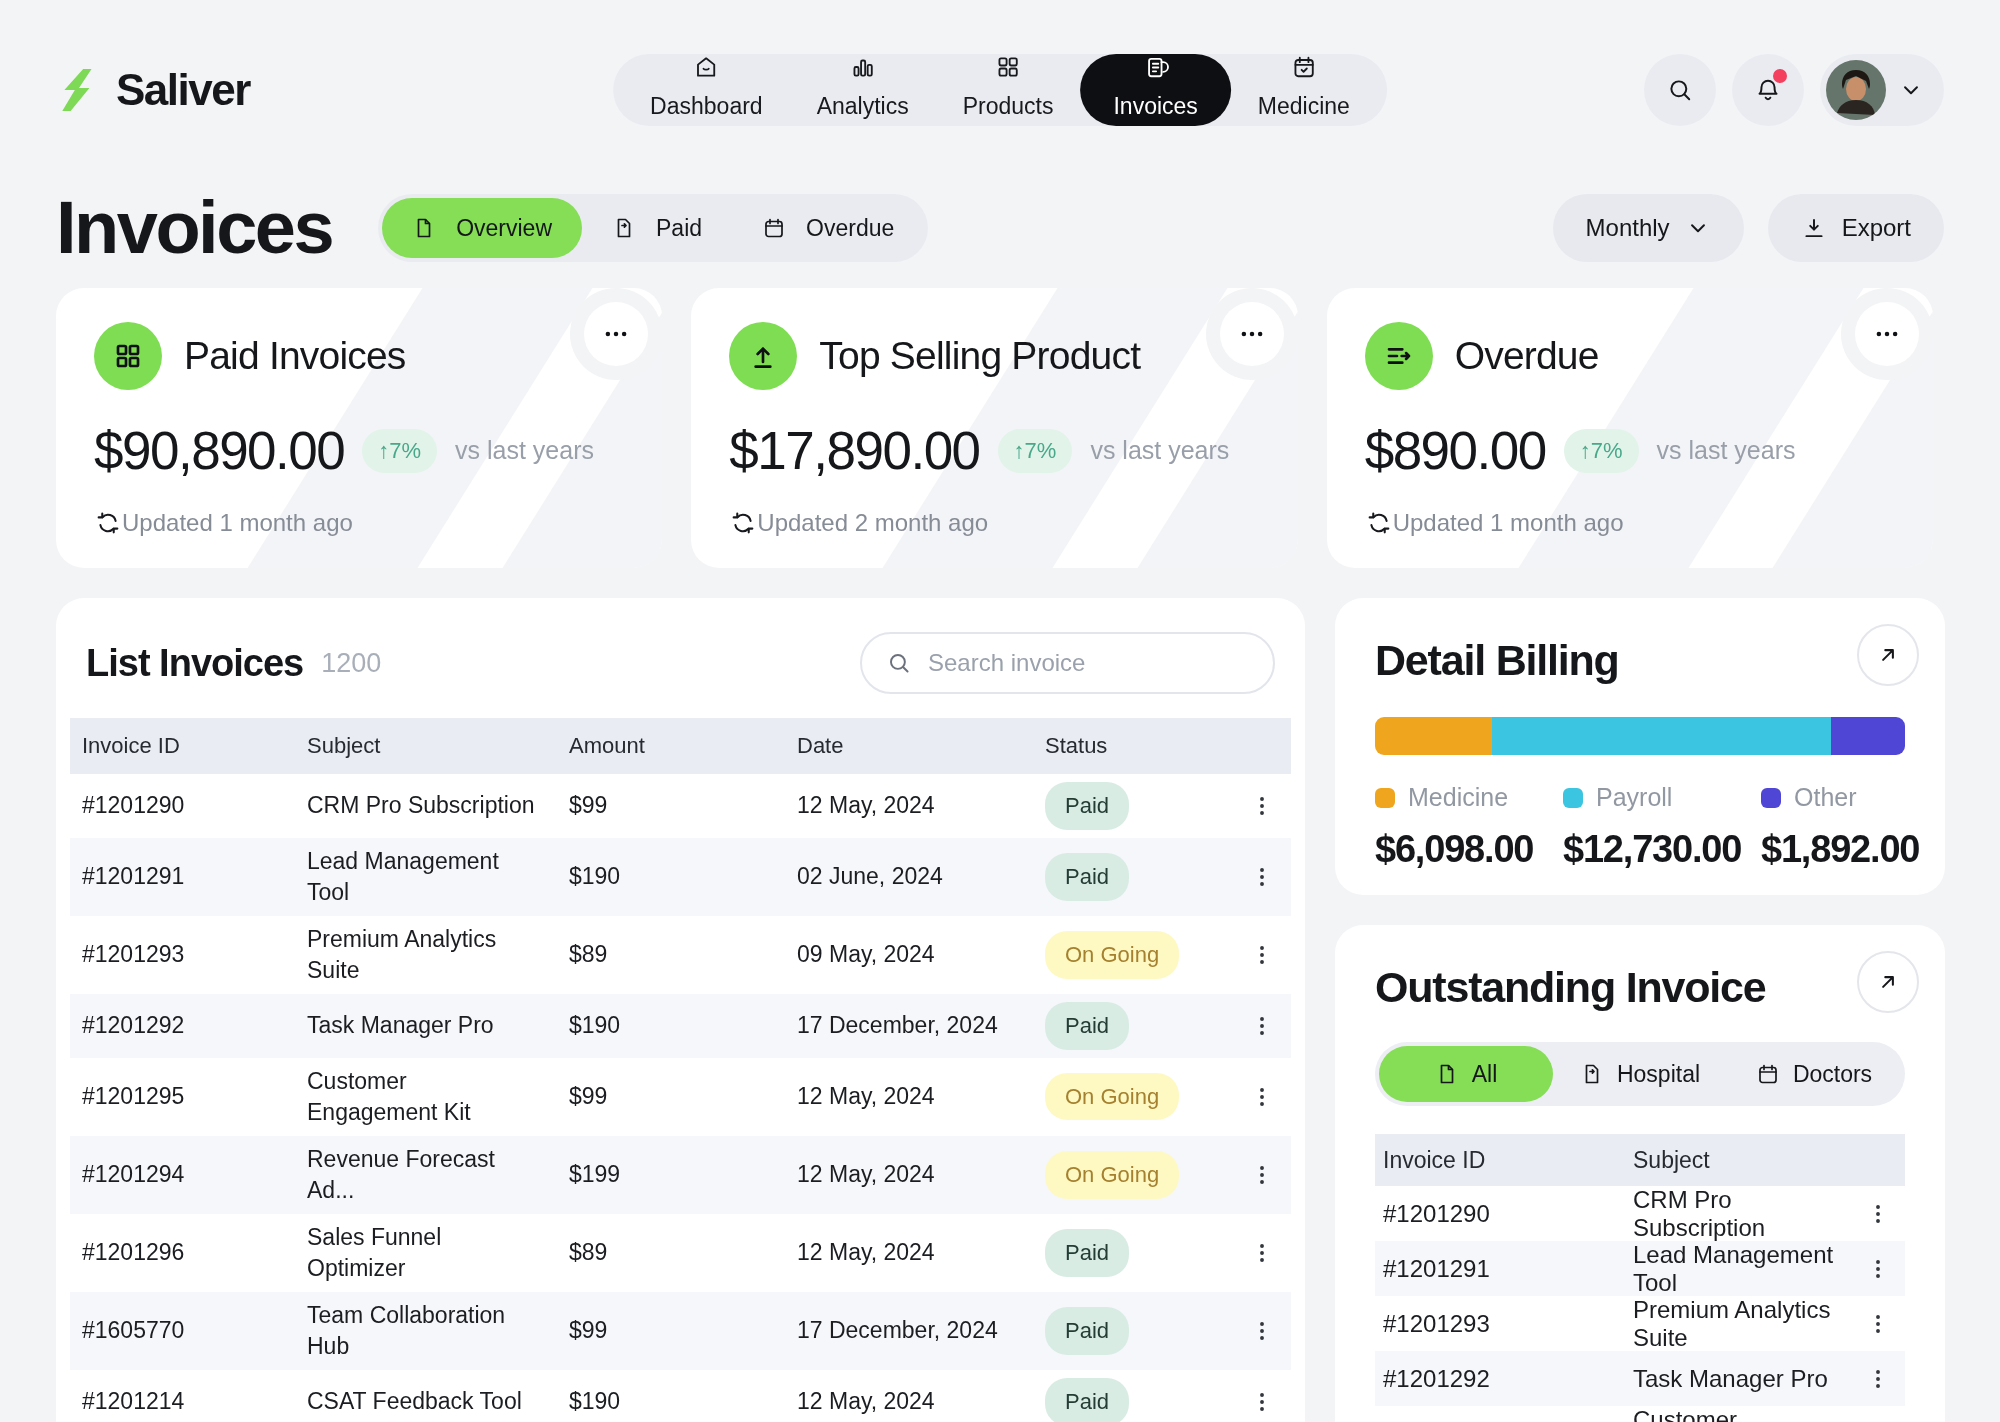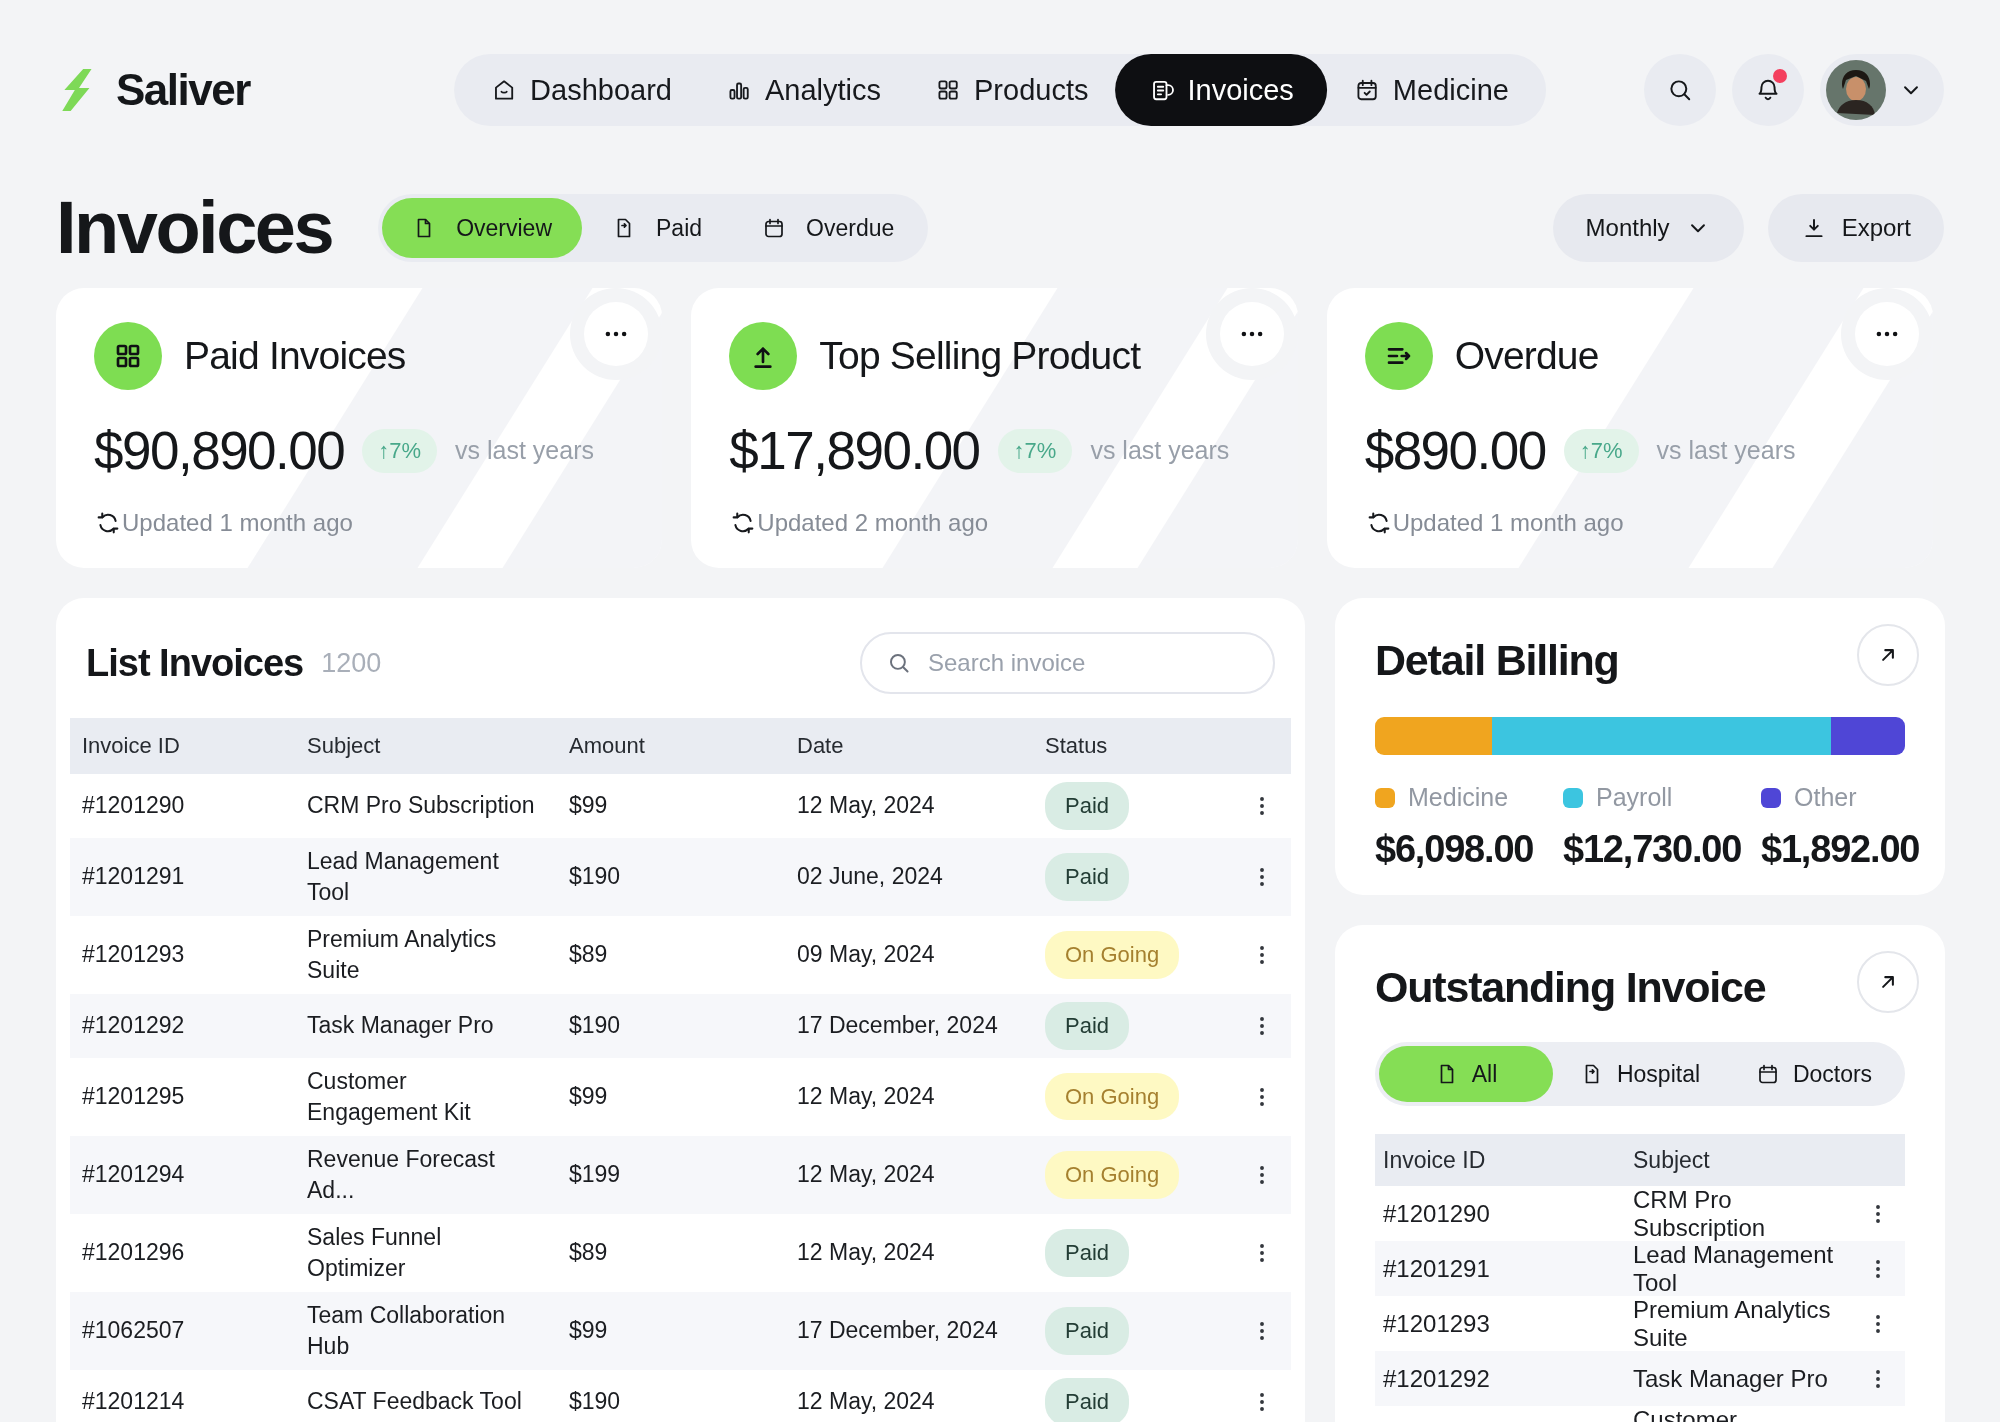--- a/index.html
+++ b/index.html
@@ -6,21 +6,21 @@
   .page{position:relative;width:2000px;height:1422px;overflow:hidden;background:#f3f4f6;
         font-family:"Liberation Sans",sans-serif;color:#15171a;}
   svg{display:block;}
 
   
   .topbar{position:absolute;left:56px;right:56px;top:54px;height:72px;display:flex;align-items:center;justify-content:space-between;}
   .logo{display:flex;align-items:center;gap:14px;}
   .logo-text{font-size:44px;font-weight:600;letter-spacing:-1.5px;}
   .navpill{position:absolute;left:50%;top:0;transform:translateX(-50%);height:72px;background:#e9ebf1;border-radius:36px;
            display:flex;align-items:center;padding:0 10px;}
-  .nav-item{display:flex;align-items:center;gap:13px;height:72px;padding:0 27px;font-size:29px;color:#17191d;cursor:pointer;border-radius:36px;}
+  .nav-item{display:flex;align-items:center;gap:13px;height:72px;padding:0 27px;font-size:23px;color:#17191d;cursor:pointer;border-radius:36px;flex-direction:column;}
   .nav-item.active{background:#0e0f12;color:#fff;padding:0 33px;}
   .top-actions{display:flex;align-items:center;gap:16px;}
   .icon-btn{width:72px;height:72px;border-radius:50%;background:#e9ebf1;display:flex;align-items:center;justify-content:center;position:relative;cursor:pointer;}
   .bell-dot{position:absolute;top:15px;right:17px;width:14px;height:14px;border-radius:50%;background:#f43f5e;}
   .avatar-pill{height:72px;border-radius:36px;background:#e9ebf1;display:flex;align-items:center;gap:12px;padding:0 20px 0 6px;cursor:pointer;}
   .avatar{width:60px;height:60px;border-radius:50%;overflow:hidden;}
 
   
   .page-head{position:absolute;left:56px;right:56px;top:192px;height:72px;display:flex;align-items:center;}
   .page-title{font-size:74px;font-weight:600;letter-spacing:-2.5px;line-height:1;margin:0;}
@@ -473,21 +473,21 @@
             <div class="cell"><span class="pill paid">Paid</span></div>
             <div class="kebab">
               <svg width="26" height="26" viewBox="0 0 24 24" fill="#33373d">
                 <circle cx="12" cy="5.5" r="1.8"></circle>
                 <circle cx="12" cy="12" r="1.8"></circle>
                 <circle cx="12" cy="18.5" r="1.8"></circle>
               </svg>
             </div>
           </div>
           <div class="trow alt">
-            <div class="cell">#1062507</div>
+            <div class="cell">#1605770</div>
             <div class="cell subject">Team Collaboration Hub</div>
             <div class="cell">$99</div>
             <div class="cell">17 December, 2024</div>
             <div class="cell"><span class="pill paid">Paid</span></div>
             <div class="kebab">
               <svg width="26" height="26" viewBox="0 0 24 24" fill="#33373d">
                 <circle cx="12" cy="5.5" r="1.8"></circle>
                 <circle cx="12" cy="12" r="1.8"></circle>
                 <circle cx="12" cy="18.5" r="1.8"></circle>
               </svg>

